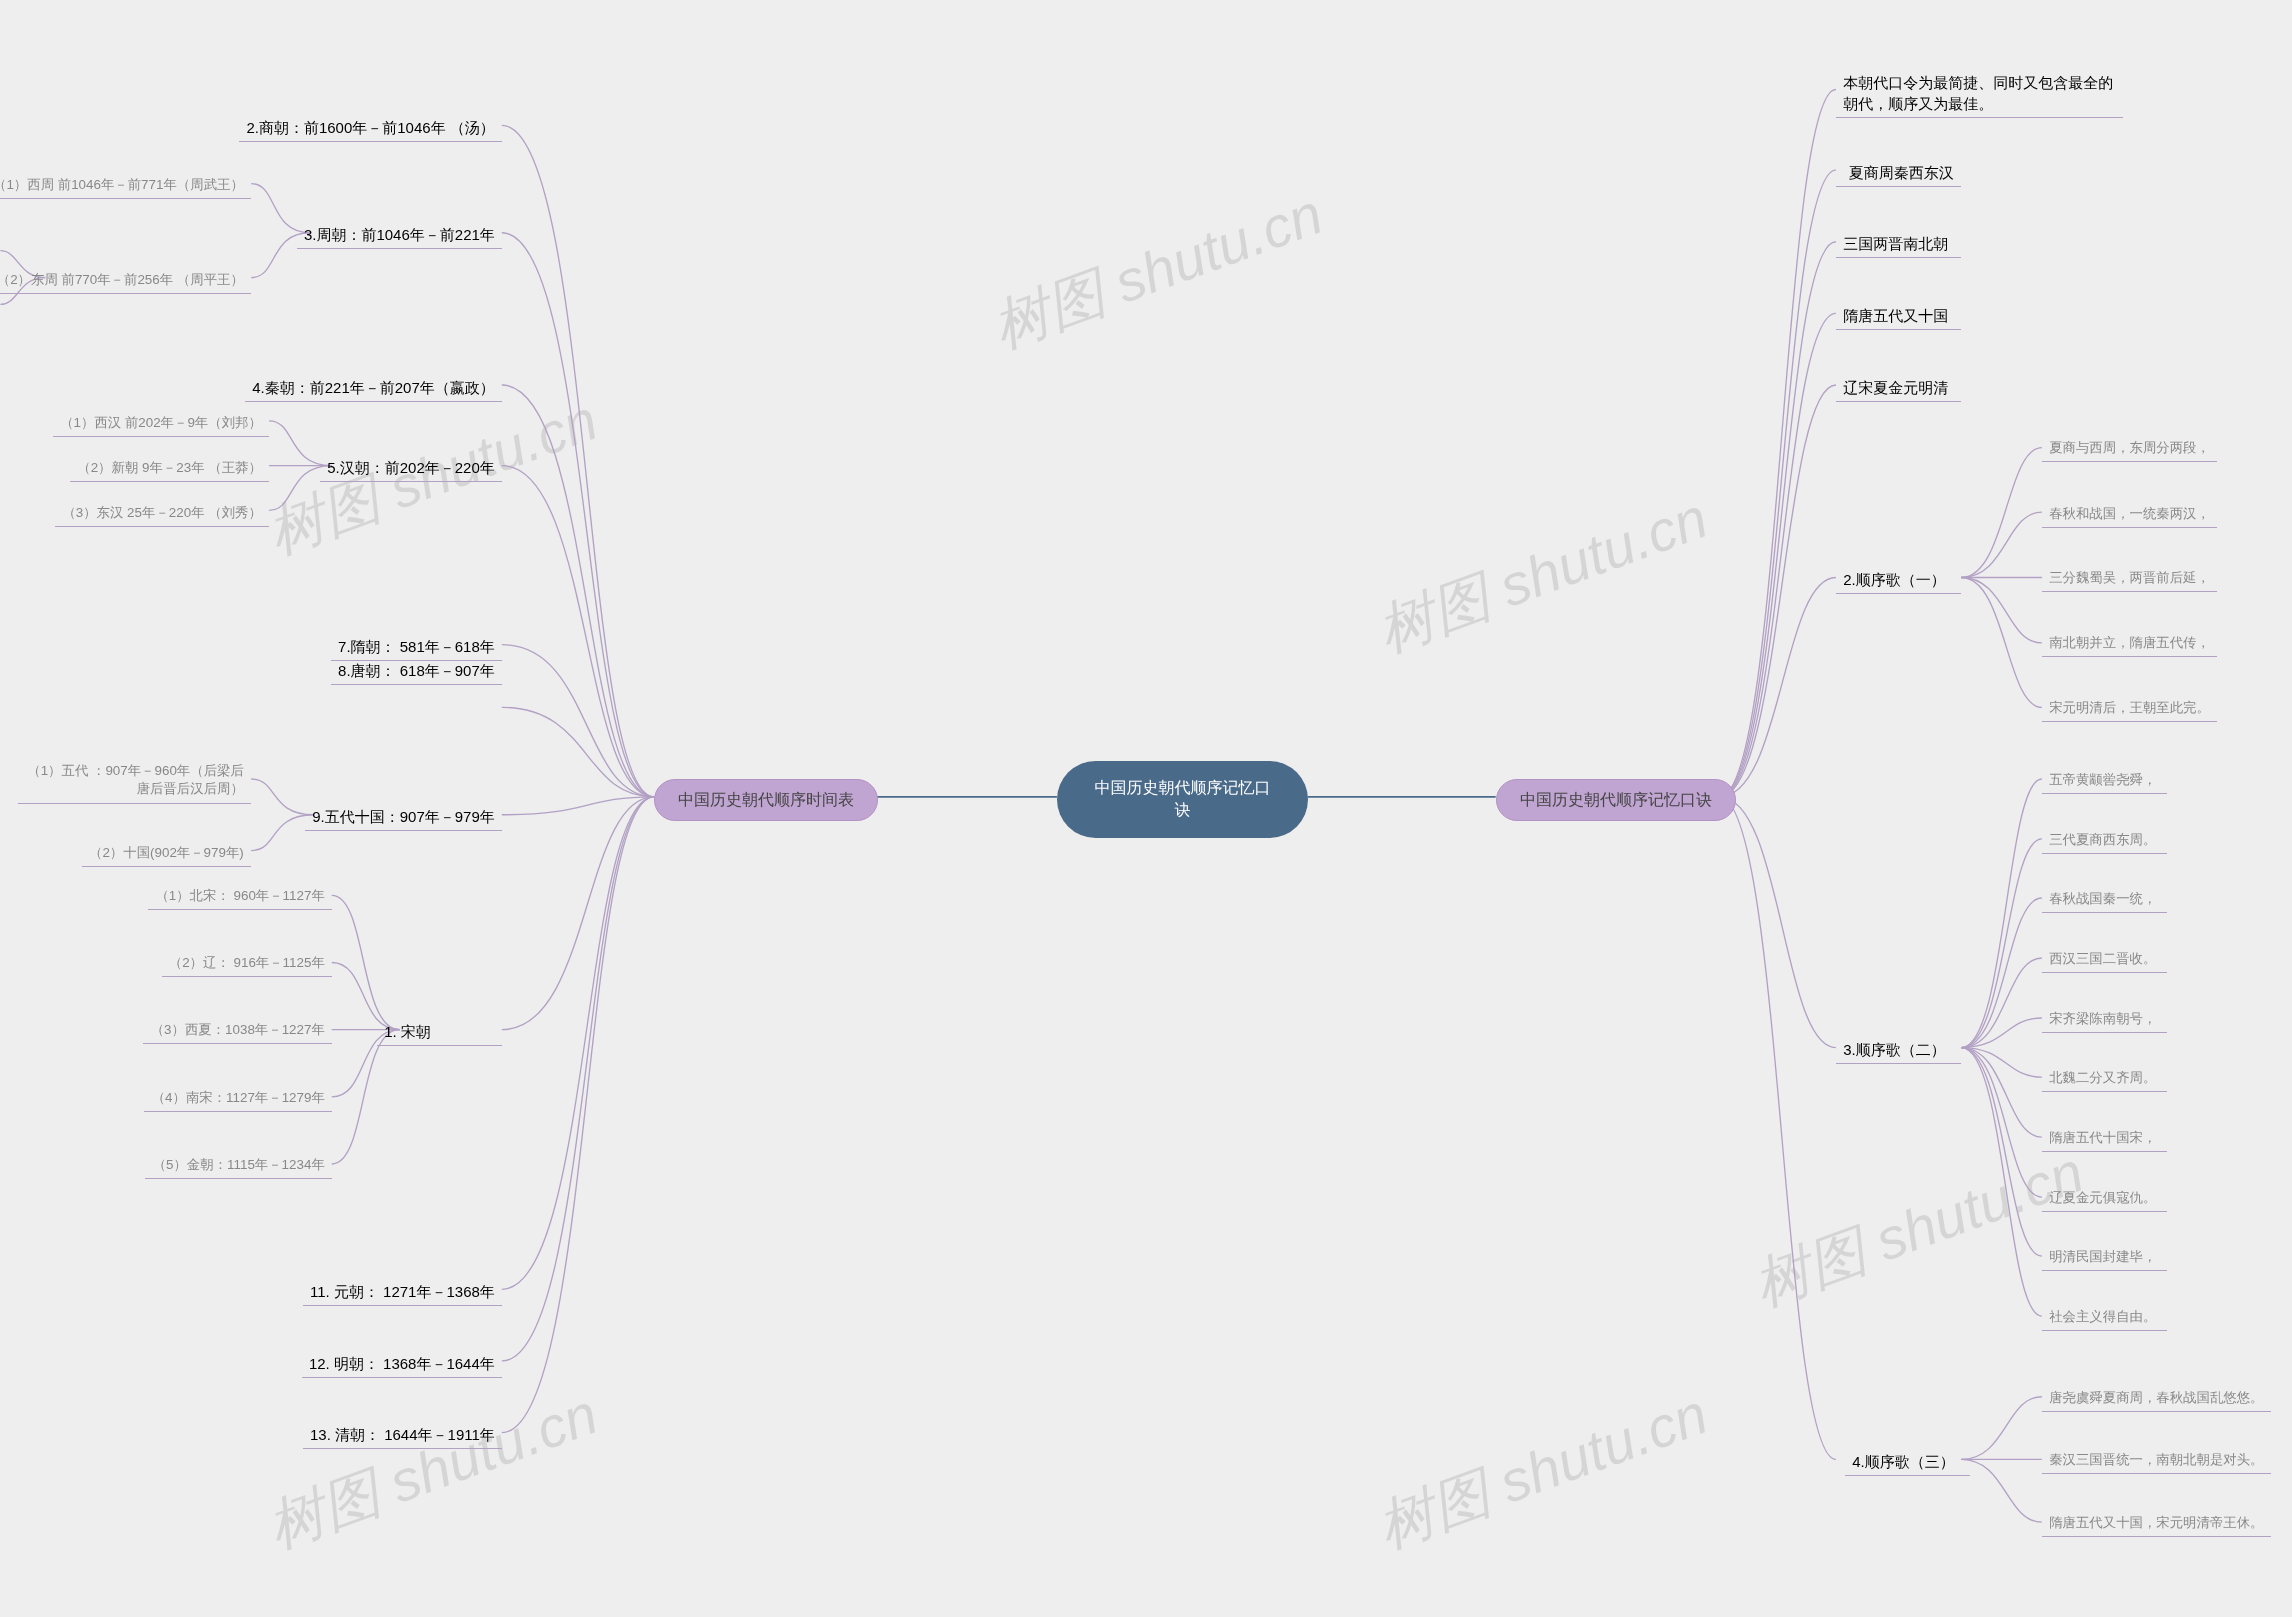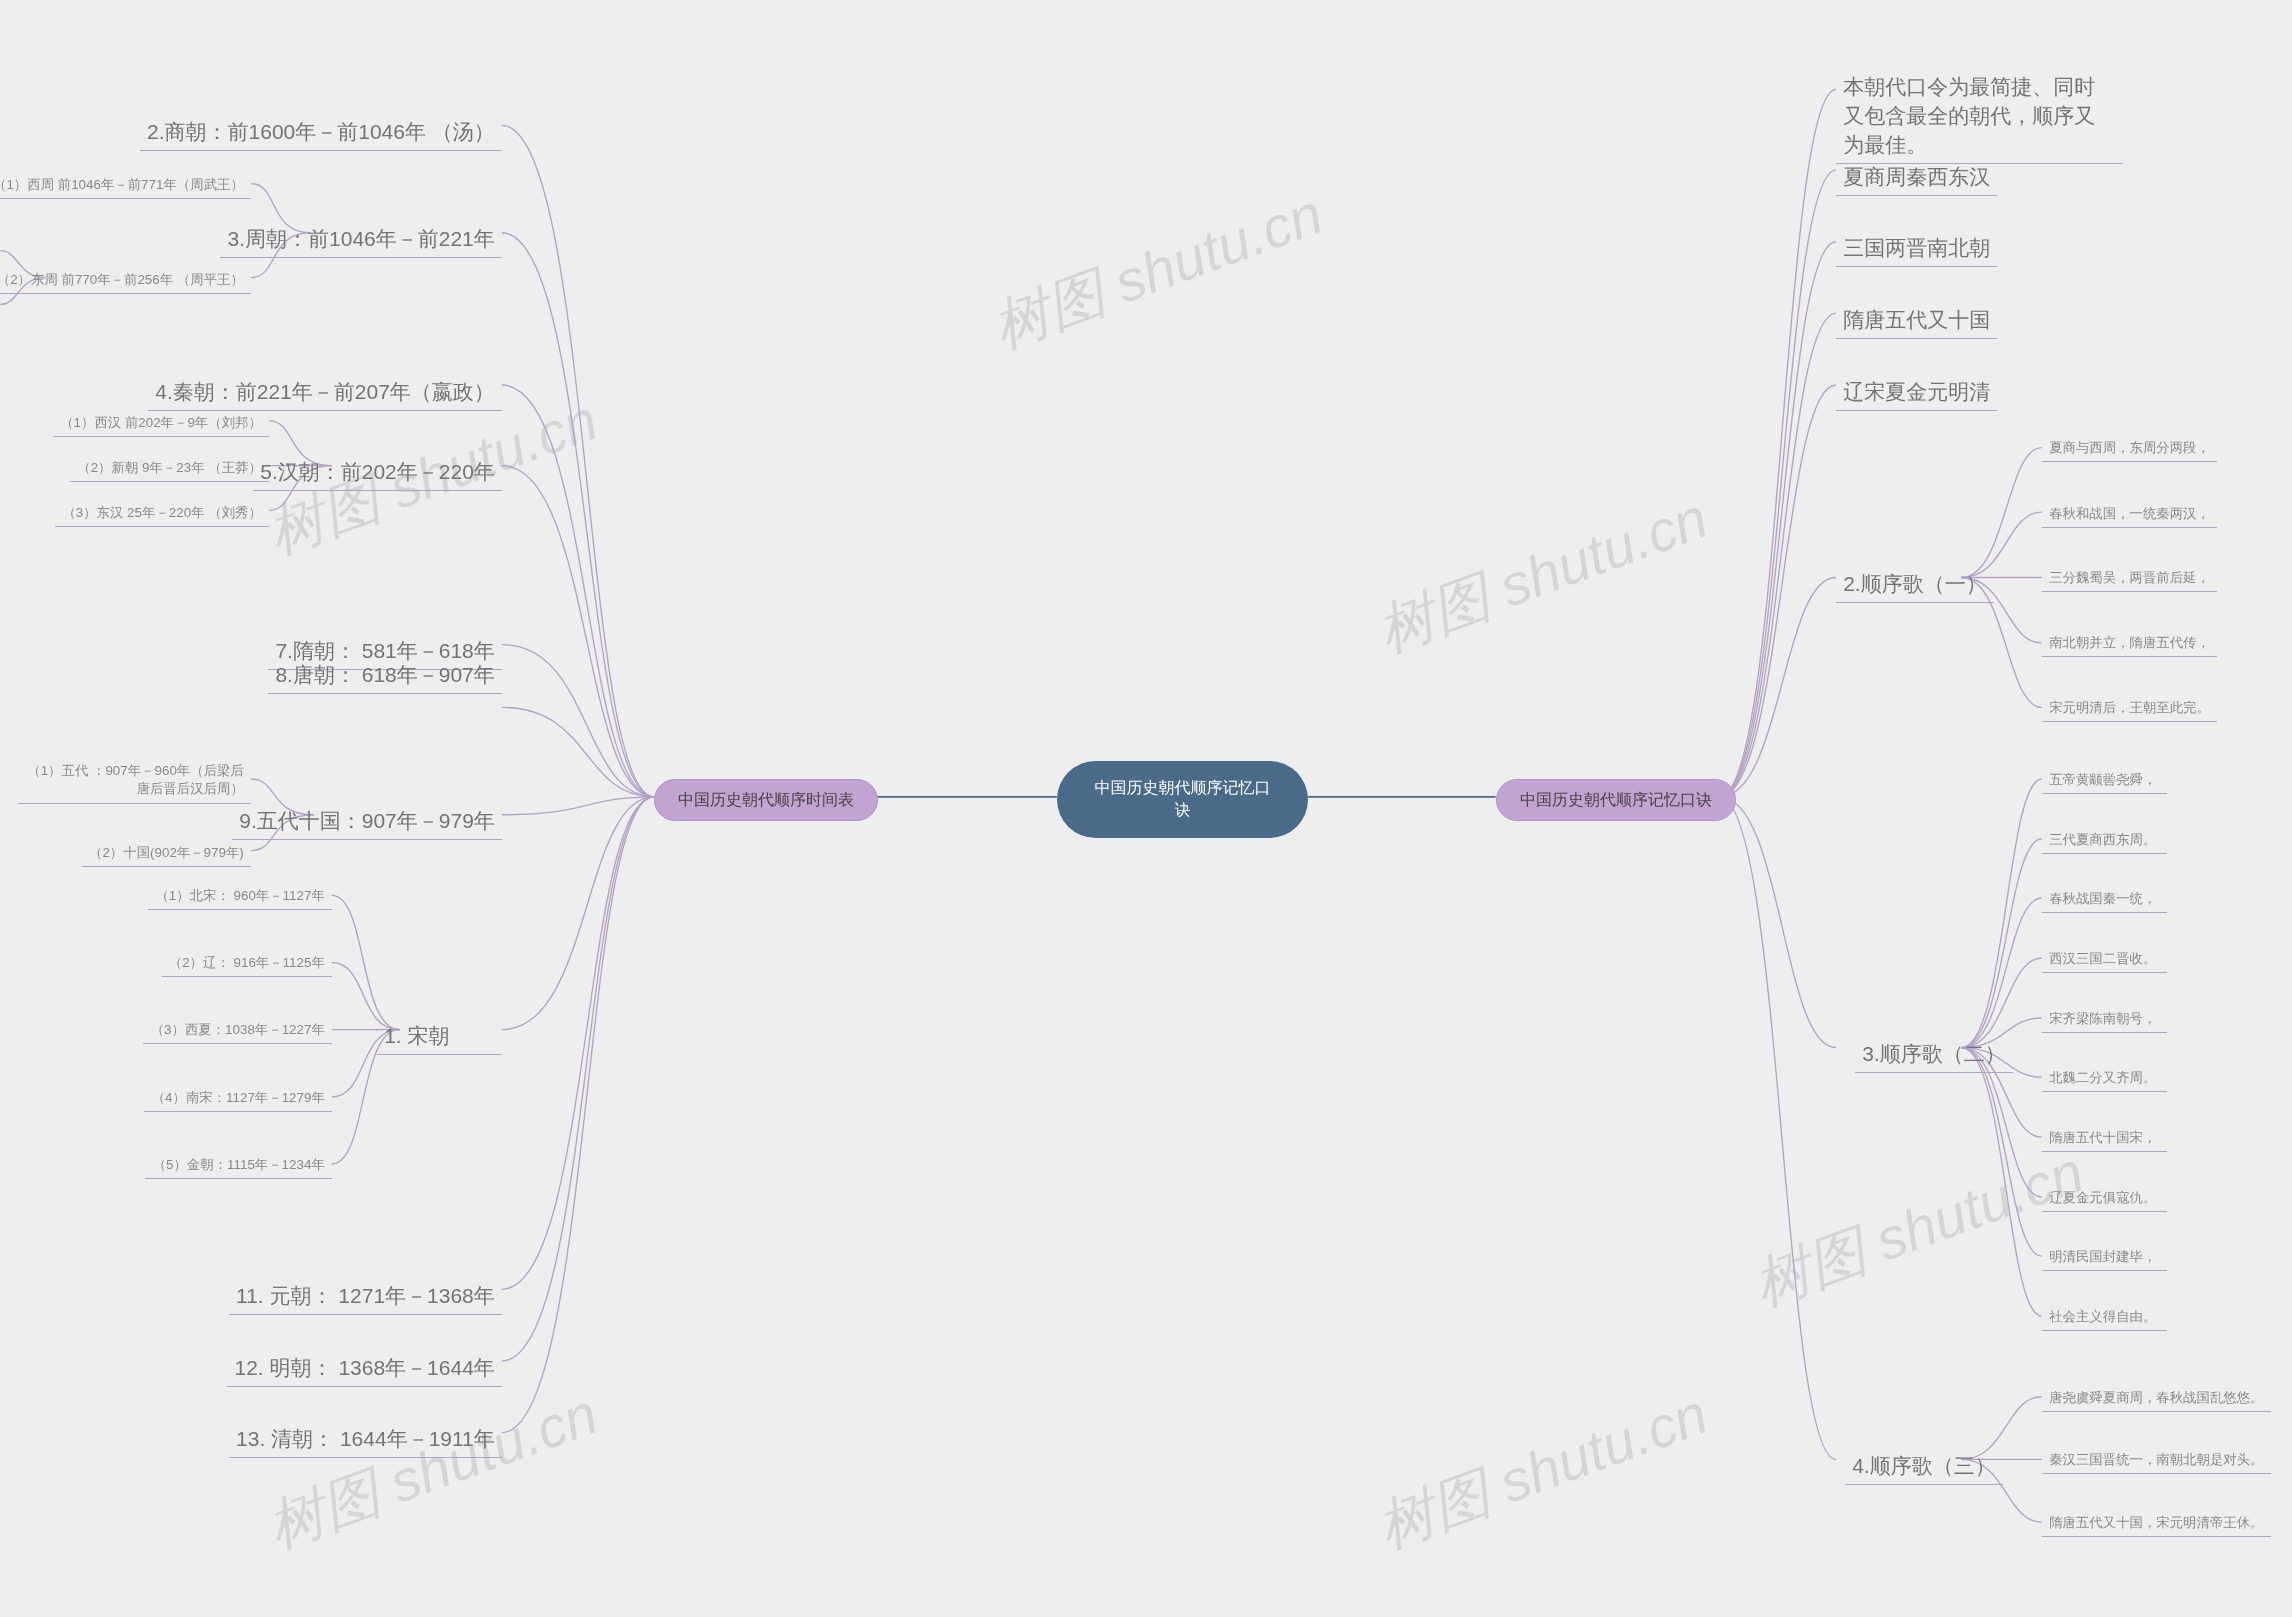--- a/index.html
+++ b/index.html
@@ -44,24 +44,24 @@
     width: 251px;
   }
   .branch {
     background: #c0a4d1;
     color: #444;
     border-radius: 27px;
     padding: 9px 23px;
     border: 0.9px solid #b293c5;
   }
   .sub {
-    color: #737373;
+    color: #000000;
     border-bottom: 1.8px solid #b2a1c4;
     padding: 3.6px 7.2px;
-    font-size: 21px;
+    font-size: 15px;
     white-space: nowrap;
     min-width: 125px;
   }
   .subL { justify-content: flex-start; text-align: right; }
   .subR { justify-content: flex-start; text-align: left; }
   .leaf {
     color: #888;
     font-size: 13.4px;
     white-space: nowrap;
   }
@@ -262,21 +262,21 @@
 <div class="node sub subR leaf leafR" style="left:2042px; top:565px;">
     <span>三分魏蜀吴，两晋前后延，</span>
   </div>
 <div class="node sub subR leaf leafR" style="left:2042px; top:630px;">
     <span>南北朝并立，隋唐五代传，</span>
   </div>
 <div class="node sub subR leaf leafR" style="left:2042px; top:695px;">
     <span>宋元明清后，王朝至此完。</span>
   </div>
 
-<div class="node sub subR" style="left:1836px; top:1035px;margin-left:19px;">
+<div class="node sub subR" style="left:1836px; top:1035px;">
     <span>3.顺序歌（二）</span>
   </div>
 <div class="node sub subR leaf leafR" style="left:2042px; top:767px;">
     <span>五帝黄颛喾尧舜，</span>
   </div>
 <div class="node sub subR leaf leafR" style="left:2042px; top:827px;">
     <span>三代夏商西东周。</span>
   </div>
 <div class="node sub subR leaf leafR" style="left:2042px; top:886px;">
     <span>春秋战国秦一统，</span>

